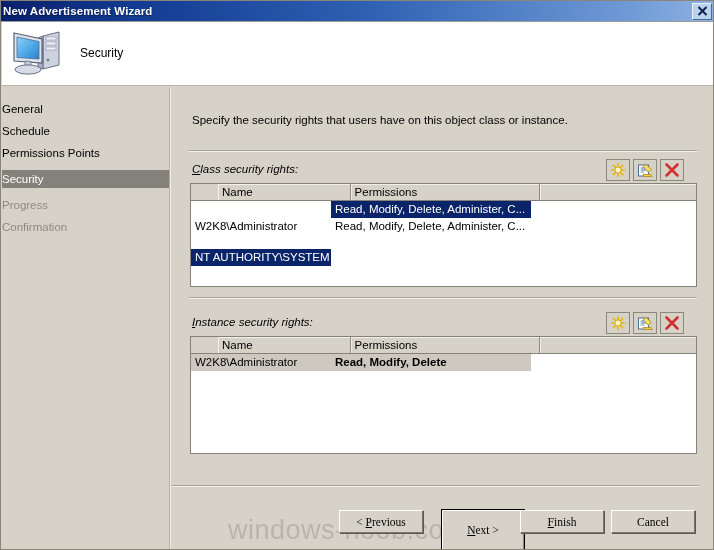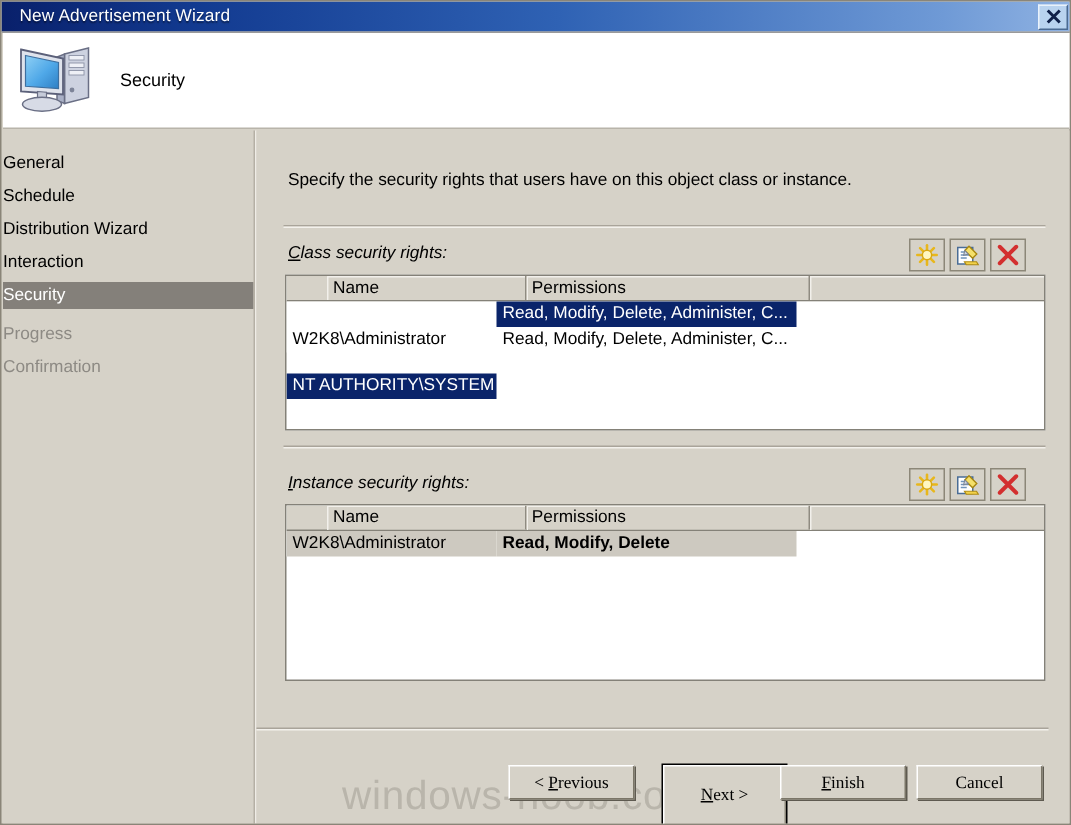--- a/index.html
+++ b/index.html
@@ -30,22 +30,22 @@
     height: 21px;
     background: linear-gradient(to right, #09206b 0%, #123a90 18%, #2f62b4 52%, #6f9ad6 88%, #8fb2e2 100%);
     display: flex;
     align-items: center;
     box-sizing: border-box;
     border-bottom: 1px solid #9a9a9a;
   }
   .titlebar-text {
     color: #ffffff;
     font-size: 11.5px;
-    font-weight: normal;
-    margin-left: 12px;
+    font-weight: bold;
+    margin-left: 2px;
     letter-spacing: 0.1px;
     text-shadow: 0 1px 1px rgba(0,0,0,0.45);
     white-space: nowrap;
   }
   .titlebar-spacer { flex: 1 1 auto; }
   .close-btn {
     width: 20px;
     height: 17px;
     margin-right: 3px;
     background: #b9d3ef;
@@ -329,23 +329,22 @@
     </div>
     <div class="header-title">Security</div>
   </div>
 
   <div class="sidebar">
     <div class="nav-list">
       <div class="nav-item">General</div>
       <div class="nav-gap"></div>
       <div class="nav-item">Schedule</div>
       <div class="nav-gap"></div>
-      <div class="nav-item">Distribution Wizard</div>
-      <div class="nav-gap"></div>
-      <div class="nav-item">Interaction</div>
+      <div class="nav-item">Permissions Points</div>
+      <div class="nav-gap"></div>
       <div class="nav-gap"></div>
       <div class="nav-item selected">Security</div>
       <div class="nav-gap"></div>
       <div class="nav-gap"></div>
       <div class="nav-item disabled">Progress</div>
       <div class="nav-gap"></div>
       <div class="nav-item disabled">Confirmation</div>
     </div>
   </div>
   <div class="sidebar-divider"></div>

